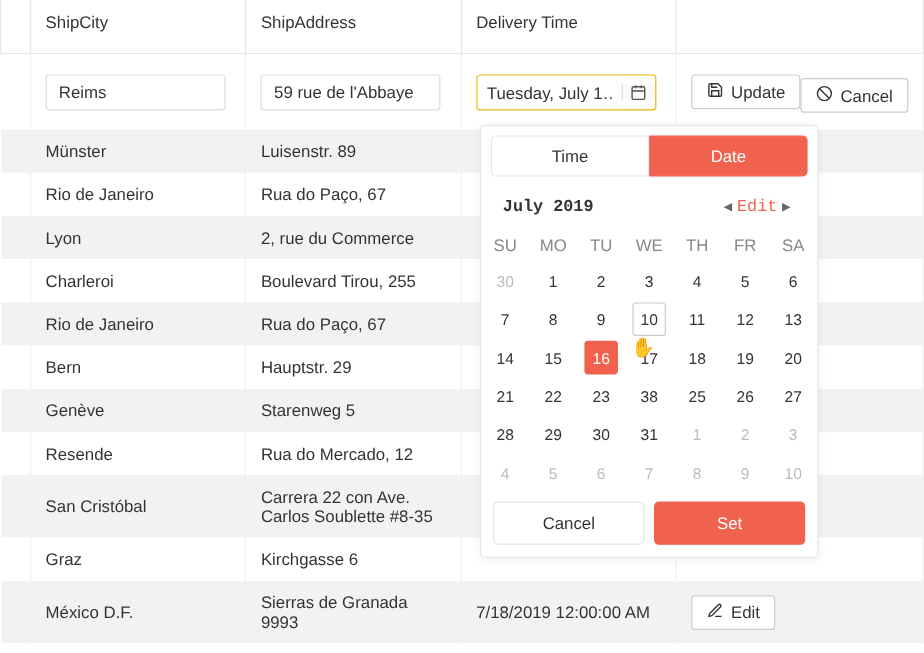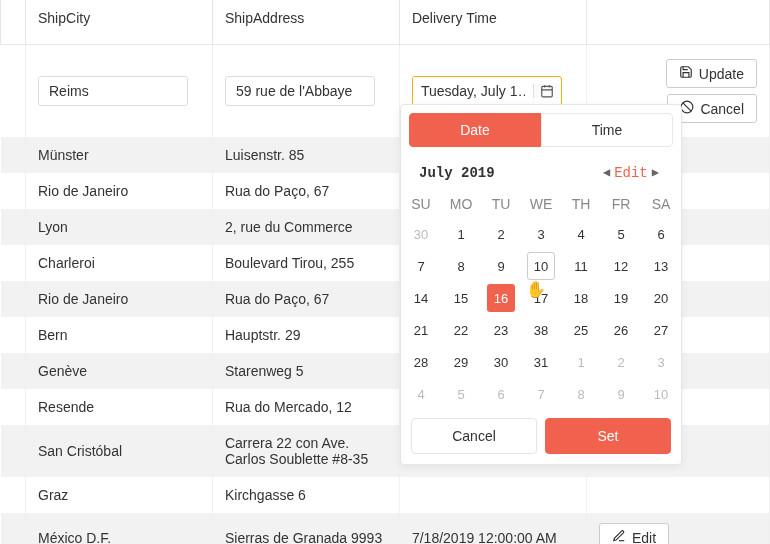--- a/index.html
+++ b/index.html
@@ -85,21 +85,21 @@
       padding: 5px 12px;
       border-radius: 3px;
       font-size: 14px;
       color: #333;
       cursor: pointer;
       display: inline-flex;
       align-items: center;
       gap: 6px;
     }
     .btn + .btn { margin-top: 6px; }
-    .btn-stack { display: flex; flex-direction: column; align-items: flex-end; }
+    .btn-stack { display: flex; align-items: center; }
 
     
     .datepicker {
       position: absolute;
       left: 400px;
       top: 104px;
       width: 282px;
       background: #fff;
       border: 1px solid #e6e6e6;
       border-radius: 4px;
@@ -262,21 +262,21 @@
                   <line x1="4.5" y1="4.5" x2="19.5" y2="19.5"></line>
                 </svg></span>
               <span>Cancel</span>
             </button>
           </div>
         </td>
       </tr>
       <tr>
         <td></td>
         <td>Münster</td>
-        <td>Luisenstr. 85</td>
+        <td>Luisenstr. 89</td>
         <td></td>
         <td></td>
       </tr>
       <tr>
         <td></td>
         <td>Rio de Janeiro</td>
         <td>Rua do Paço, 67</td>
         <td></td>
         <td></td>
       </tr>
@@ -347,22 +347,22 @@
                 <path d="M16.5 3.5a2.1 2.1 0 0 1 3 3L7 19l-4 1 1-4z"></path>
               </svg></span>
             <span>Edit</span>
           </button></td>
       </tr>
     </tbody>
 </table>
 
 <div class="datepicker">
   <div class="dp-tabs">
+    <div class="dp-tab">Time</div>
     <div class="dp-tab active">Date</div>
-    <div class="dp-tab">Time</div>
   </div>
   <div class="dp-header">
     <span class="month-label">July 2019</span>
     <span class="dp-nav">◀</span>
     <span class="dp-today">Edit</span>
     <span class="dp-nav">▶</span>
   </div>
   <table class="dp-cal">
     <thead>
         <tr id="dp-dow">

